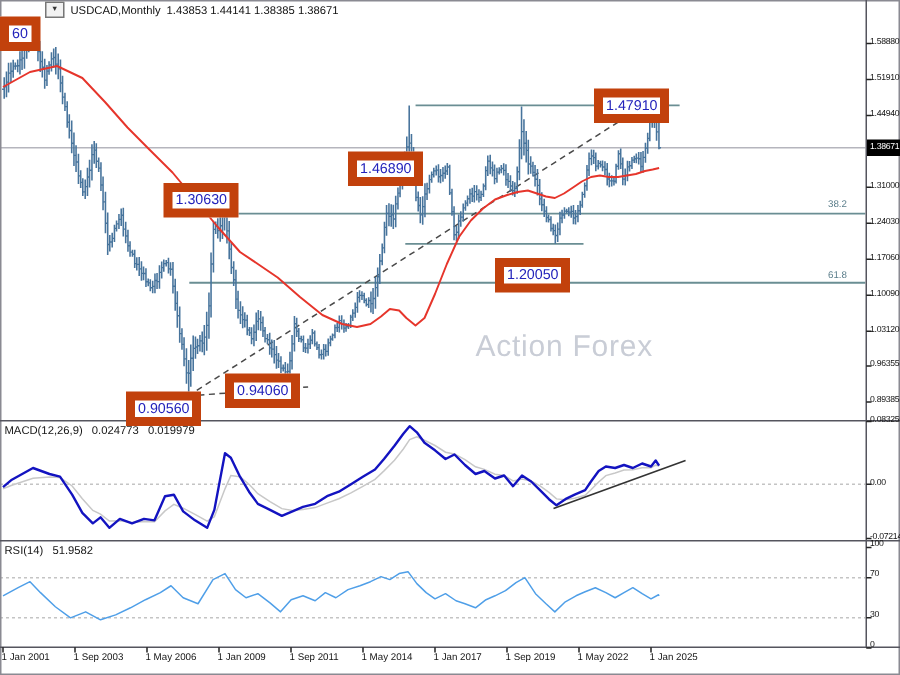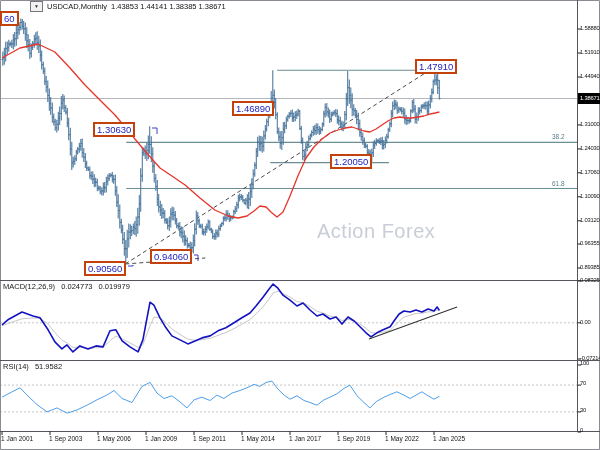--- a/index.html
+++ b/index.html
@@ -7,21 +7,21 @@
     font-family:"Liberation Sans",sans-serif;-webkit-font-smoothing:antialiased;}
   #plot-svg{position:absolute;left:0;top:0;z-index:2;}
   .overlay{position:absolute;z-index:5;}
   #title-row{left:2px;top:1px;display:flex;align-items:center;gap:4px;font-size:7.5px;color:#111;margin-left:28px;}
   #symbol-dropdown{width:11px;height:9px;border:1px solid #777;background:#f2f2f2;font-size:5px;
     line-height:8px;text-align:center;color:#333;cursor:pointer;}
   .panel-label{font-size:7.5px;color:#161616;z-index:5;position:absolute;left:3px;}
   .panel-label span{margin-right:4px;}
   #watermark{position:absolute;left:317px;top:220px;font-size:20px;letter-spacing:0.5px;z-index:1;}
   .plabel{position:absolute;font-size:9.5px;line-height:11px;height:11px;padding:0 2px;
-    background:#fff;border:2px solid #c2410c;color:#2323bb;white-space:nowrap;z-index:5;}
+    background:#fff;border:6px solid #c2410c;color:#2323bb;white-space:nowrap;z-index:5;}
   .yl{position:absolute;left:580px;width:20px;font-size:5.8px;letter-spacing:-0.2px;color:#141414;
     white-space:nowrap;z-index:5;}
   #current-price-label{position:absolute;left:578px;top:93px;width:22px;height:11px;background:#000;
     color:#fff;font-size:5.8px;letter-spacing:-0.2px;line-height:11px;padding-left:2px;box-sizing:border-box;z-index:6;}
   .xl{position:absolute;top:435px;font-size:6.5px;color:#141414;white-space:nowrap;z-index:5;}
   .fib-label{position:absolute;font-size:6.5px;z-index:5;}
 </style>
 </head>
 <body>
 
@@ -115,20 +115,20 @@
       <div class="xl" style="left: 145px; top: 435px;">1 Jan 2009</div>
       <div class="xl" style="left: 193.006px; top: 435px;">1 Sep 2011</div>
       <div class="xl" style="left: 240.994px; top: 435px;">1 May 2014</div>
       <div class="xl" style="left: 289px; top: 435px;">1 Jan 2017</div>
       <div class="xl" style="left: 337.006px; top: 435px;">1 Sep 2019</div>
       <div class="xl" style="left: 384.994px; top: 435px;">1 May 2022</div>
       <div class="xl" style="left: 433px; top: 435px;">1 Jan 2025</div>
       <div class="fib-label" style="left: 552px; top: 133.467px; color: rgb(90, 125, 138);">38.2</div>
       <div class="fib-label" style="left: 552px; top: 179.512px; color: rgb(90, 125, 138);">61.8</div>
       <div class="plabel" style="left: 232px; top: 61px; margin-top: 40px;">1.46890</div>
-      <div class="plabel" style="left: 396px; top: 59px; margin-left: 19px;">1.47910</div>
-      <div class="plabel" style="left: 93px; top: 122px;">1.30630</div>
-      <div class="plabel" style="left: 330px; top: 154px;">1.20050</div>
+      <div class="plabel" style="left: 396px; top: 59px;">1.47910</div>
+      <div class="plabel" style="left: 109px; top: 122px;">1.30630</div>
+      <div class="plabel" style="left: 330px; top: 172px;">1.20050</div>
       <div class="plabel" style="left: 150px; top: 249px; text-align: center;">0.94060</div>
       <div class="plabel" style="left: 84px; top: 261px; text-align: right;">0.90560</div>
       <div class="plabel" style="left: 0px; top: 11px;">60</div>
     </div>
 </div>
 
 </body></html>

